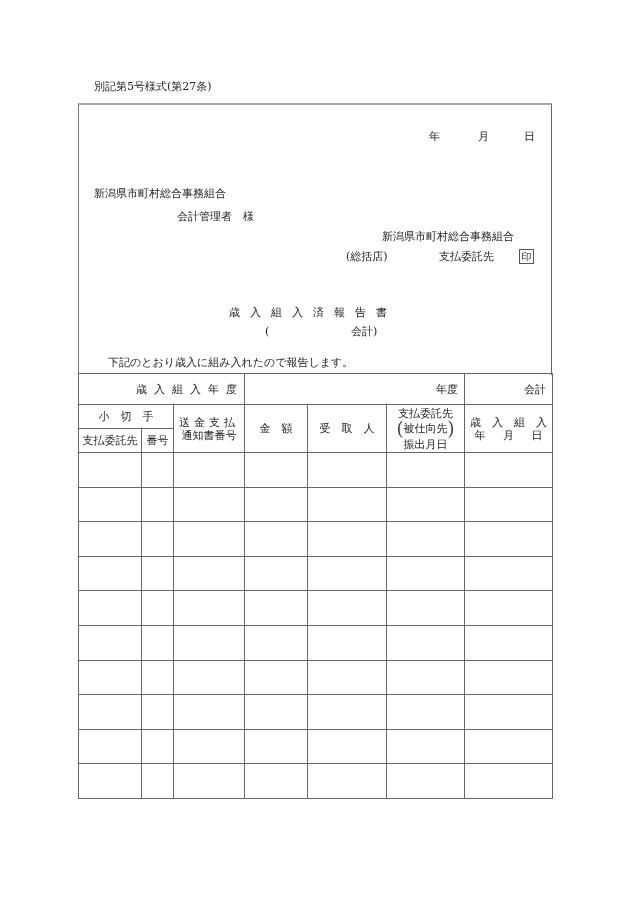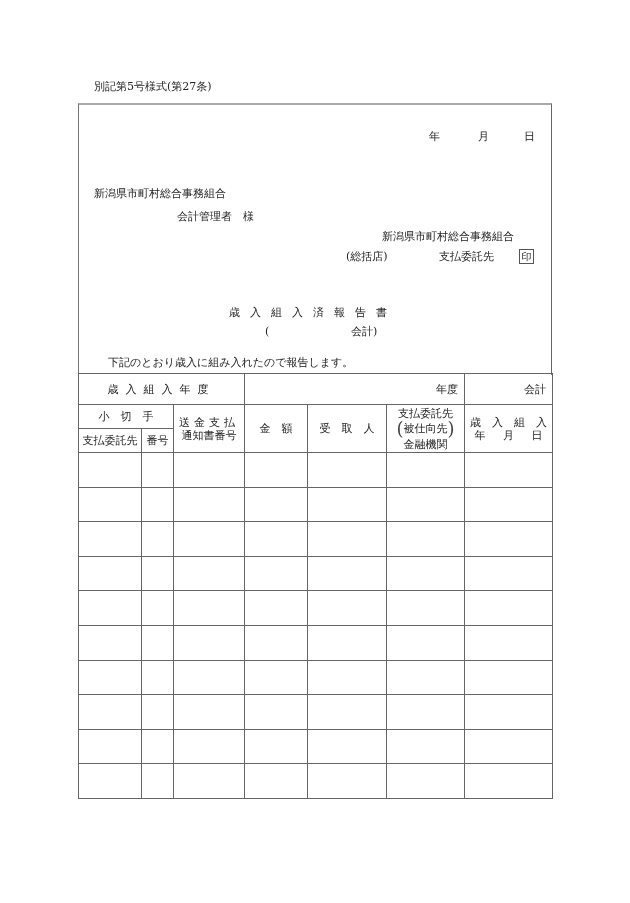--- a/index.html
+++ b/index.html
@@ -21,21 +21,21 @@
   #seal { position:absolute; left:519px; top:249px; width:13px; height:13px;
           border:1px solid #555; font-size:10px; line-height:13px; text-align:center; }
   #doc-title { left:229px; top:306px; letter-spacing:10px; }
   #doc-subtitle-open { left:265px; top:325px; }
   #doc-subtitle-close { left:339px; top:325px;margin-left:12px; }
   #statement { left:108px; top:356px;text-align:center; }
   table#report { position:absolute; left:78px; top:373px; border-collapse:collapse;
                  table-layout:fixed; width:474px; }
   #report td { border:1px solid #666; padding:0; font-size:11px; line-height:13px;
                text-align:center; vertical-align:middle; overflow:hidden; }
-  #report tr.r-year td { height:30px; }
+  #report tr.r-year td { height:30px;text-align:right; }
   #report tr.h1 td { height:23px; }
   #report tr.h2 td { height:23px; }
   #report tr.data td { height:33.6px; }
   .sp { letter-spacing:7px; }
   .year-right { text-align:right !important; padding-right:6px !important;margin-left:28px; }
   .brace-wrap { display:flex; align-items:center; justify-content:center; }
   .brace { font-size:18px; line-height:18px; color:#444; }
   .stack { display:flex; flex-direction:column; align-items:center; }
   .ym { display:flex; justify-content:space-between; width:68px; }
 </style>
@@ -91,21 +91,21 @@
     <td rowspan="2">金　額</td>
     <td rowspan="2">受　取　人</td>
     <td rowspan="2">
       <div class="stack">
         <span>支払委託先</span>
         <div class="brace-wrap">
           <span class="brace">(</span>
           <span>被仕向先</span>
           <span class="brace">)</span>
         </div>
-        <span>金融機関</span>
+        <span>振出月日</span>
       </div>
     </td>
     <td rowspan="2">
       <div class="stack">
         <span>歳　入　組　入</span>
         <div class="ym">
           <span>年</span>
           <span>月</span>
           <span>日</span>
         </div>

